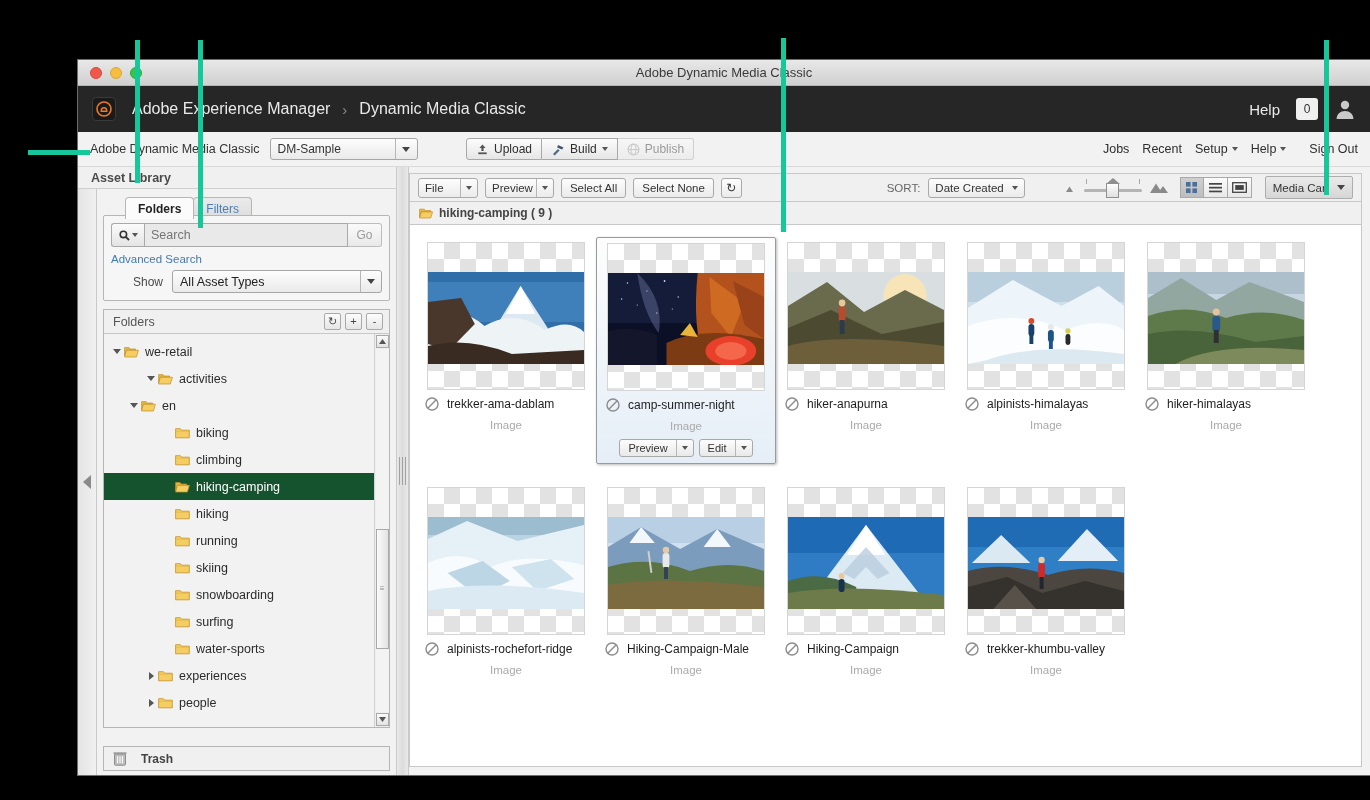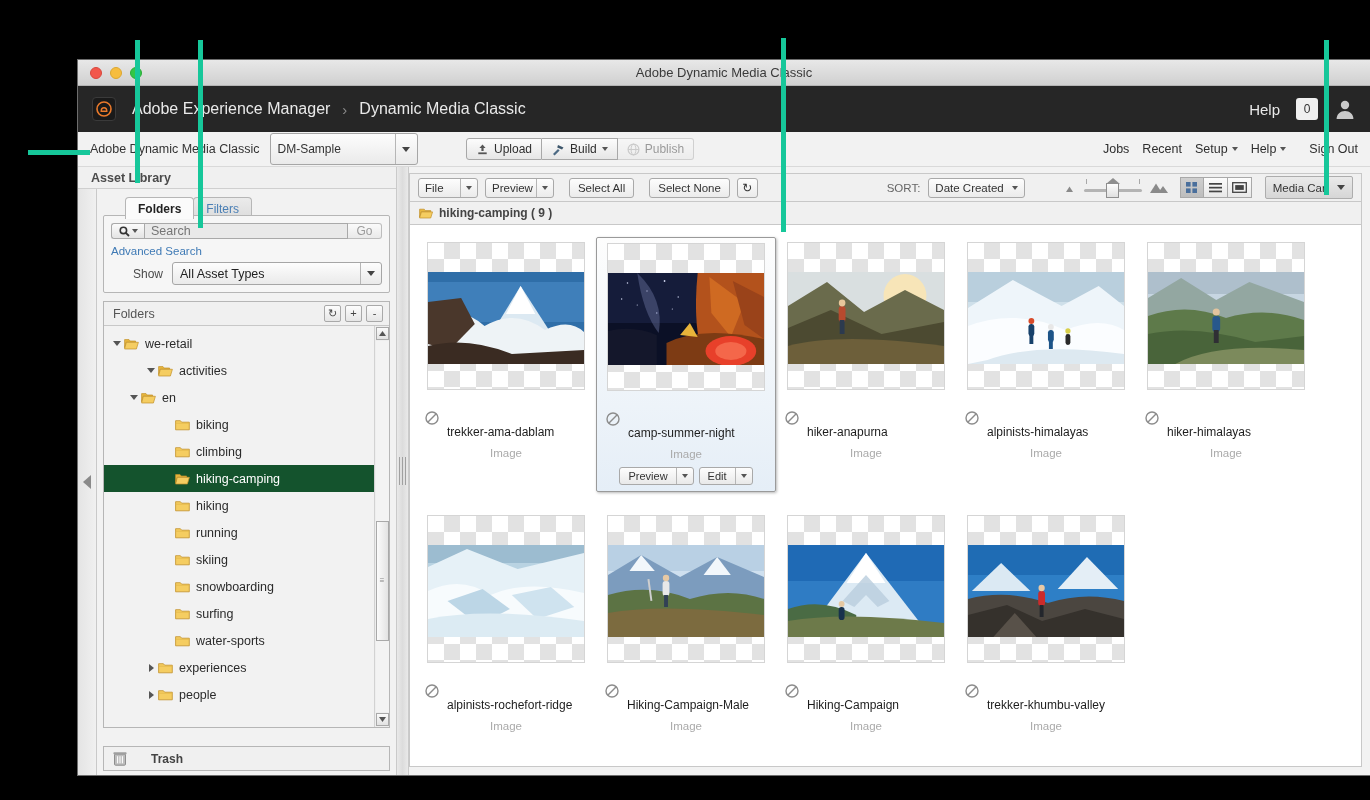--- a/index.html
+++ b/index.html
@@ -66,21 +66,21 @@
   
   .dmcbar {
     height:35px; background:#f2f2f2;
     display:flex; align-items:center;
     padding:0 12px;
     position:relative;
     border-bottom:1px solid #d9d9d9;
   }
   .dmc-label { font-size:12.5px; color:#333; }
   .proj-select {
-    margin-left:10px; width:148px; height:32px;
+    margin-left:10px; width:148px; height:22px;
     background:linear-gradient(#fdfdfd,#eaeaea);
     border:1px solid #a6a6a6; border-radius:3px;
     display:flex; align-items:center;
     font-size:12px; color:#333;
     padding-left:7px; position:relative;
   }
   .proj-select .arrowbox {
     position:absolute; right:0; top:0; bottom:0; width:22px;
     border-left:1px solid #b6b6b6;
     display:flex; align-items:center; justify-content:center;
@@ -144,21 +144,21 @@
     border:1px solid #b6b6b6; border-bottom:none;
     border-radius:4px 4px 0 0; display:flex; align-items:center;
   }
   .tab.active { background:#fbfbfb; color:#222; font-weight:bold; position:relative; z-index:2; }
   .tab.inactive { background:linear-gradient(#ebebeb,#dcdcdc); color:#4a7fb5; margin-left:-1px; }
 
   .panel-box {
     border:1px solid #b6b6b6; background:#f6f6f6;
     border-radius:2px; padding:7px;
   }
-  .search-row { display:flex; align-items:stretch; height:16px; }
+  .search-row { display:flex; align-items:stretch; height:24px; }
   .search-pre {
     width:33px; background:linear-gradient(#fbfbfb,#e4e4e4);
     border:1px solid #a9a9a9; border-right:none; border-radius:3px 0 0 3px;
     display:flex; align-items:center; justify-content:center; gap:2px;
   }
   .search-input {
     flex:1; border:1px solid #a9a9a9; background:#e9e9e9;
     font-size:12.5px; color:#8d8d8d; padding-left:6px; outline:none;
     font-family:"Liberation Sans", sans-serif;
   }
@@ -224,21 +224,21 @@
   .sc-thumb {
     position:absolute; left:0; width:13px; height:120px; top:180px;
     background:linear-gradient(90deg,#fbfbfb,#e3e3e3);
     border:1px solid #a9a9a9; display:flex; align-items:center; justify-content:center;
   }
   .sc-grip { font-size:8px; color:#888; letter-spacing:0px; line-height:1; }
 
   .trash-bar {
     height:25px; margin-top:18px; border:1px solid #b6b6b6;
     background:#f0f0f0; display:flex; align-items:center;
-    padding-left:9px; gap:24px;
+    padding-left:9px; gap:14px;
     font-size:12px; color:#444; font-weight:bold;
   }
 
   
   .splitter {
     width:13px; background:linear-gradient(90deg,#e9e9e9,#dcdcdc,#e9e9e9);
     border-left:1px solid #cacaca; border-right:1px solid #cacaca;
     display:flex; align-items:center; justify-content:center;
   }
   .grip-v { display:flex; gap:2px; }
@@ -257,21 +257,21 @@
     padding-left:6px; padding-right:20px; position:relative;
   }
   .tb-select .arrowbox {
     position:absolute; right:0; top:0; bottom:0; width:17px;
     display:flex; align-items:center; justify-content:center;
   }
   .tb-select.split .arrowbox { border-left:1px solid #b6b6b6; }
   .tb-btn {
     height:20px; padding:0 8px; background:linear-gradient(#fdfdfd,#ebebeb);
     border:1px solid #a9a9a9; border-radius:3px;
-    font-size:11.5px; color:#333; display:flex; align-items:center;margin-left:8px;
+    font-size:11.5px; color:#333; display:flex; align-items:center;
   }
   .tb-ico-btn {
     width:21px; height:20px; background:linear-gradient(#fdfdfd,#ebebeb);
     border:1px solid #a9a9a9; border-radius:3px;
     display:flex; align-items:center; justify-content:center;
     font-size:12px; color:#333;
   }
   .sort-area { margin-left:auto; display:flex; align-items:center; gap:8px; }
   .sort-lbl { font-size:11.5px; color:#666; }
   .zoom-area { display:flex; align-items:center; gap:7px; margin-left:30px; }
@@ -339,21 +339,21 @@
     background-position:0 0,16px 16px;
     background-color:#fff;
   }
   .photo { position:absolute; left:0; right:0; top:29px; height:92px; overflow:hidden; }
   .photo svg { display:block; width:100%; height:100%; }
   .a-name-row {
     display:flex; align-items:center; gap:8px;
     margin-top:7px; width:100%; padding-left:4px;
   }
   .no-ico svg { display:block; }
-  .a-name { font-size:12px; color:#1d1d1d;margin-top:28px; }
+  .a-name { font-size:12px; color:#1d1d1d; }
   .a-type { font-size:11.5px; color:#aaa; margin-top:8px; }
   .card-actions { display:flex; gap:5px; margin-top:7px; }
   .pv-btn {
     height:18px; background:linear-gradient(#fdfdfd,#e9e9e9);
     border:1px solid #a9a9a9; border-radius:3px;
     display:flex; align-items:center; font-size:11px; color:#333;
   }
   .pv-btn .lbl { padding:0 8px; }
   .pv-btn .arr { width:17px; height:100%; border-left:1px solid #b6b6b6; display:flex; align-items:center; justify-content:center; }
 

